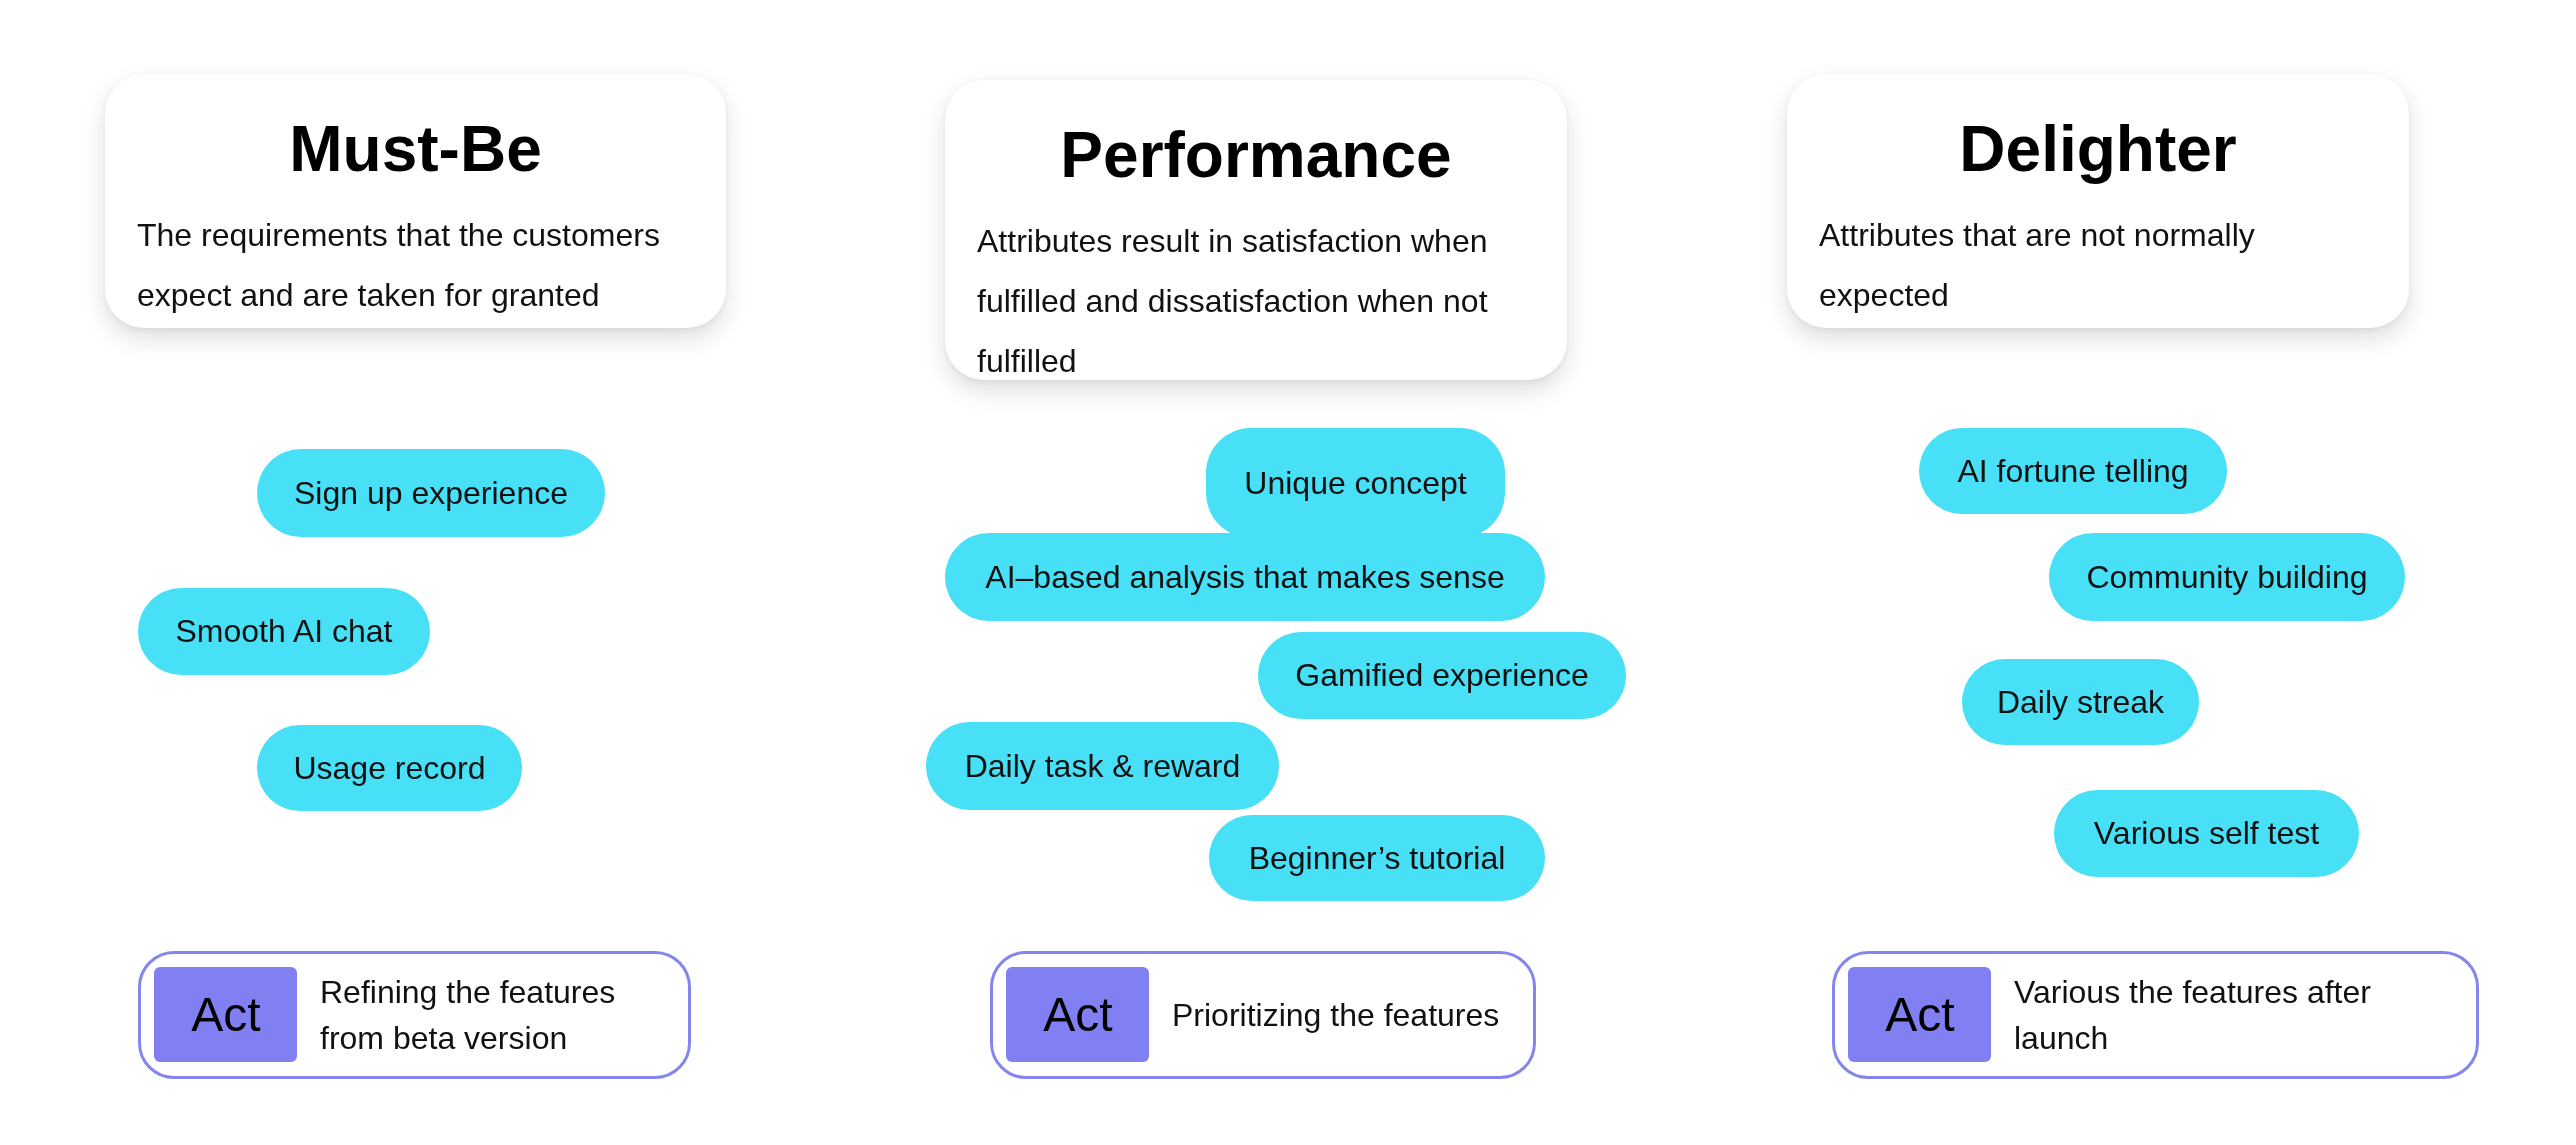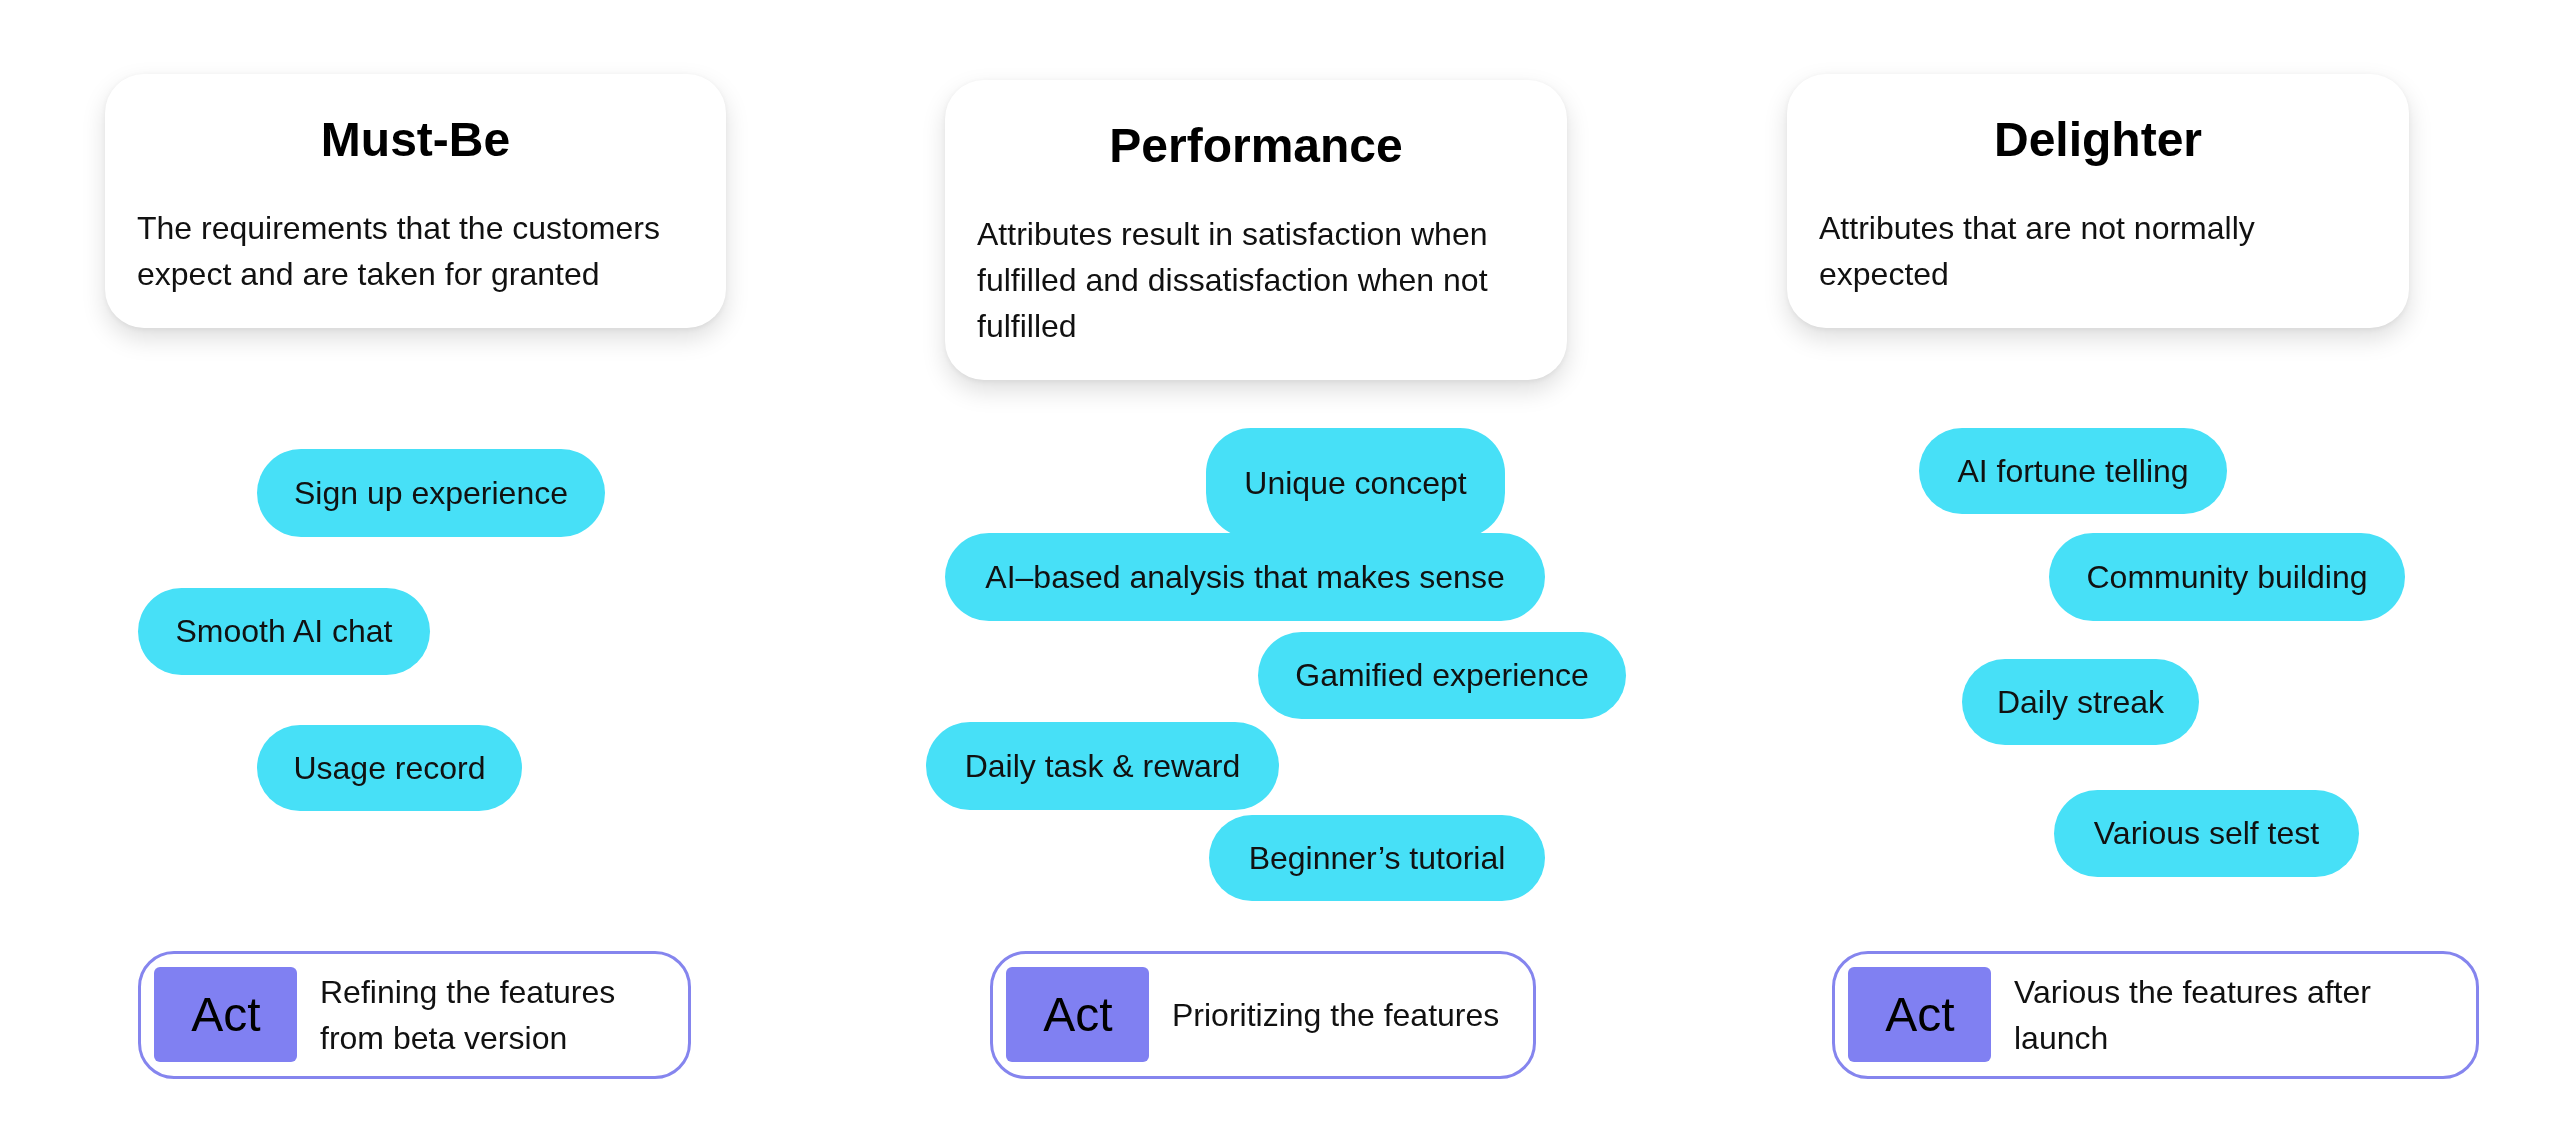--- a/index.html
+++ b/index.html
@@ -1,22 +1,22 @@
 <!DOCTYPE html>
 <html style="font-size:14.3px"><head>
   <meta charset="utf-8">
   <style>
     html, body { margin: 0; padding: 0; background: #ffffff; }
     body { width: 2576px; height: 1146px; position: relative; overflow: hidden;
            font-family: "Liberation Sans", "DejaVu Sans", sans-serif; color: #111; }
     .card { position: absolute; background: #fff; border-radius: 39px;
             box-shadow: 0 10.7px 25px rgba(0,0,0,0.13), 0 1.8px 5.4px rgba(0,0,0,0.05);
             box-sizing: border-box; }
-    .card-title { text-align: center; font-size: 48px; color: #000; margin: 0; position: absolute; left: 0; right: 0; }
-    .card-desc { position: absolute; left: 32px; right: 27px; font-size: 32px; line-height: 46px; color: #111; }
+    .card-title { text-align: center; font-size: 64px; color: #000; margin: 0; position: absolute; left: 0; right: 0; }
+    .card-desc { position: absolute; left: 32px; right: 27px; font-size: 32px; line-height: 60px; color: #111; }
     .pill { position: absolute; background: #47E0F7; border-radius: 45px; display: flex;
             align-items: center; justify-content: center; font-size: 32px; color: #111;
             box-sizing: border-box; white-space: nowrap; cursor: pointer; }
     .act { position: absolute; top: 951px; height: 128px; border: 3.6px solid #8585EE;
            border-radius: 36px; box-sizing: border-box; background: #fff; }
     .act-tag { position: absolute; left: 13.4px; top: 13.4px; width: 143px; height: 95px;
                background: #8080F2; border-radius: 6px; display: flex; align-items: center;
                justify-content: center; font-size: 48px; color: #000; }
     .act-text { position: absolute; left: 179px; right: 18px; top: 0; bottom: 0;
                 display: flex; align-items: center; font-size: 32px; line-height: 46px; color: #111; }

